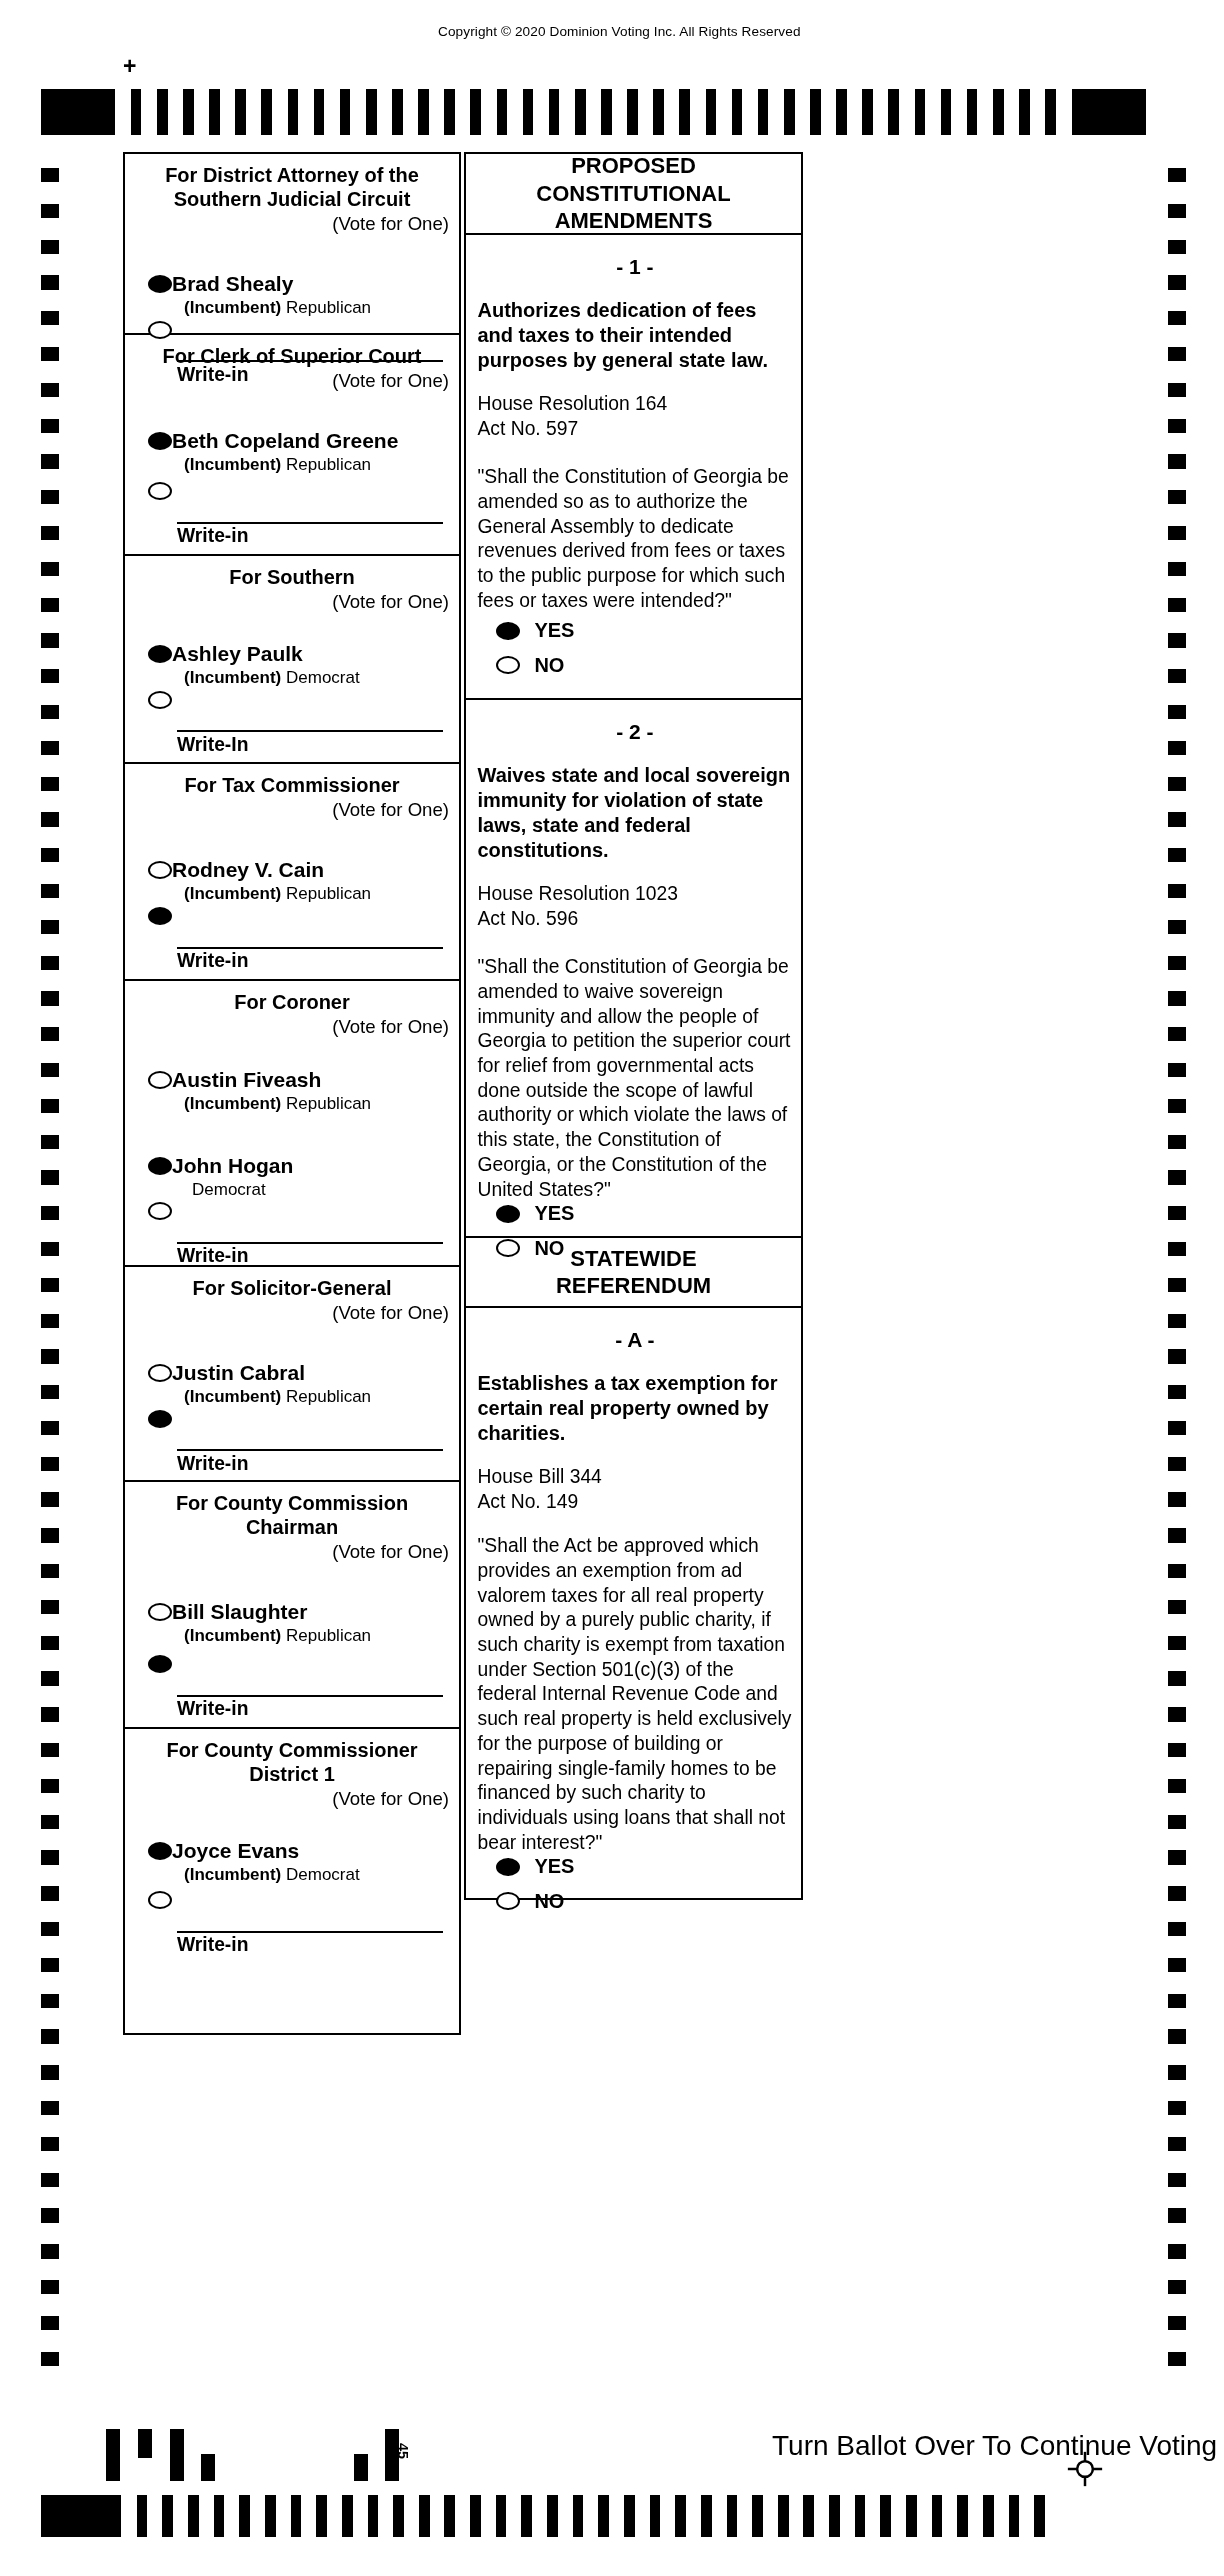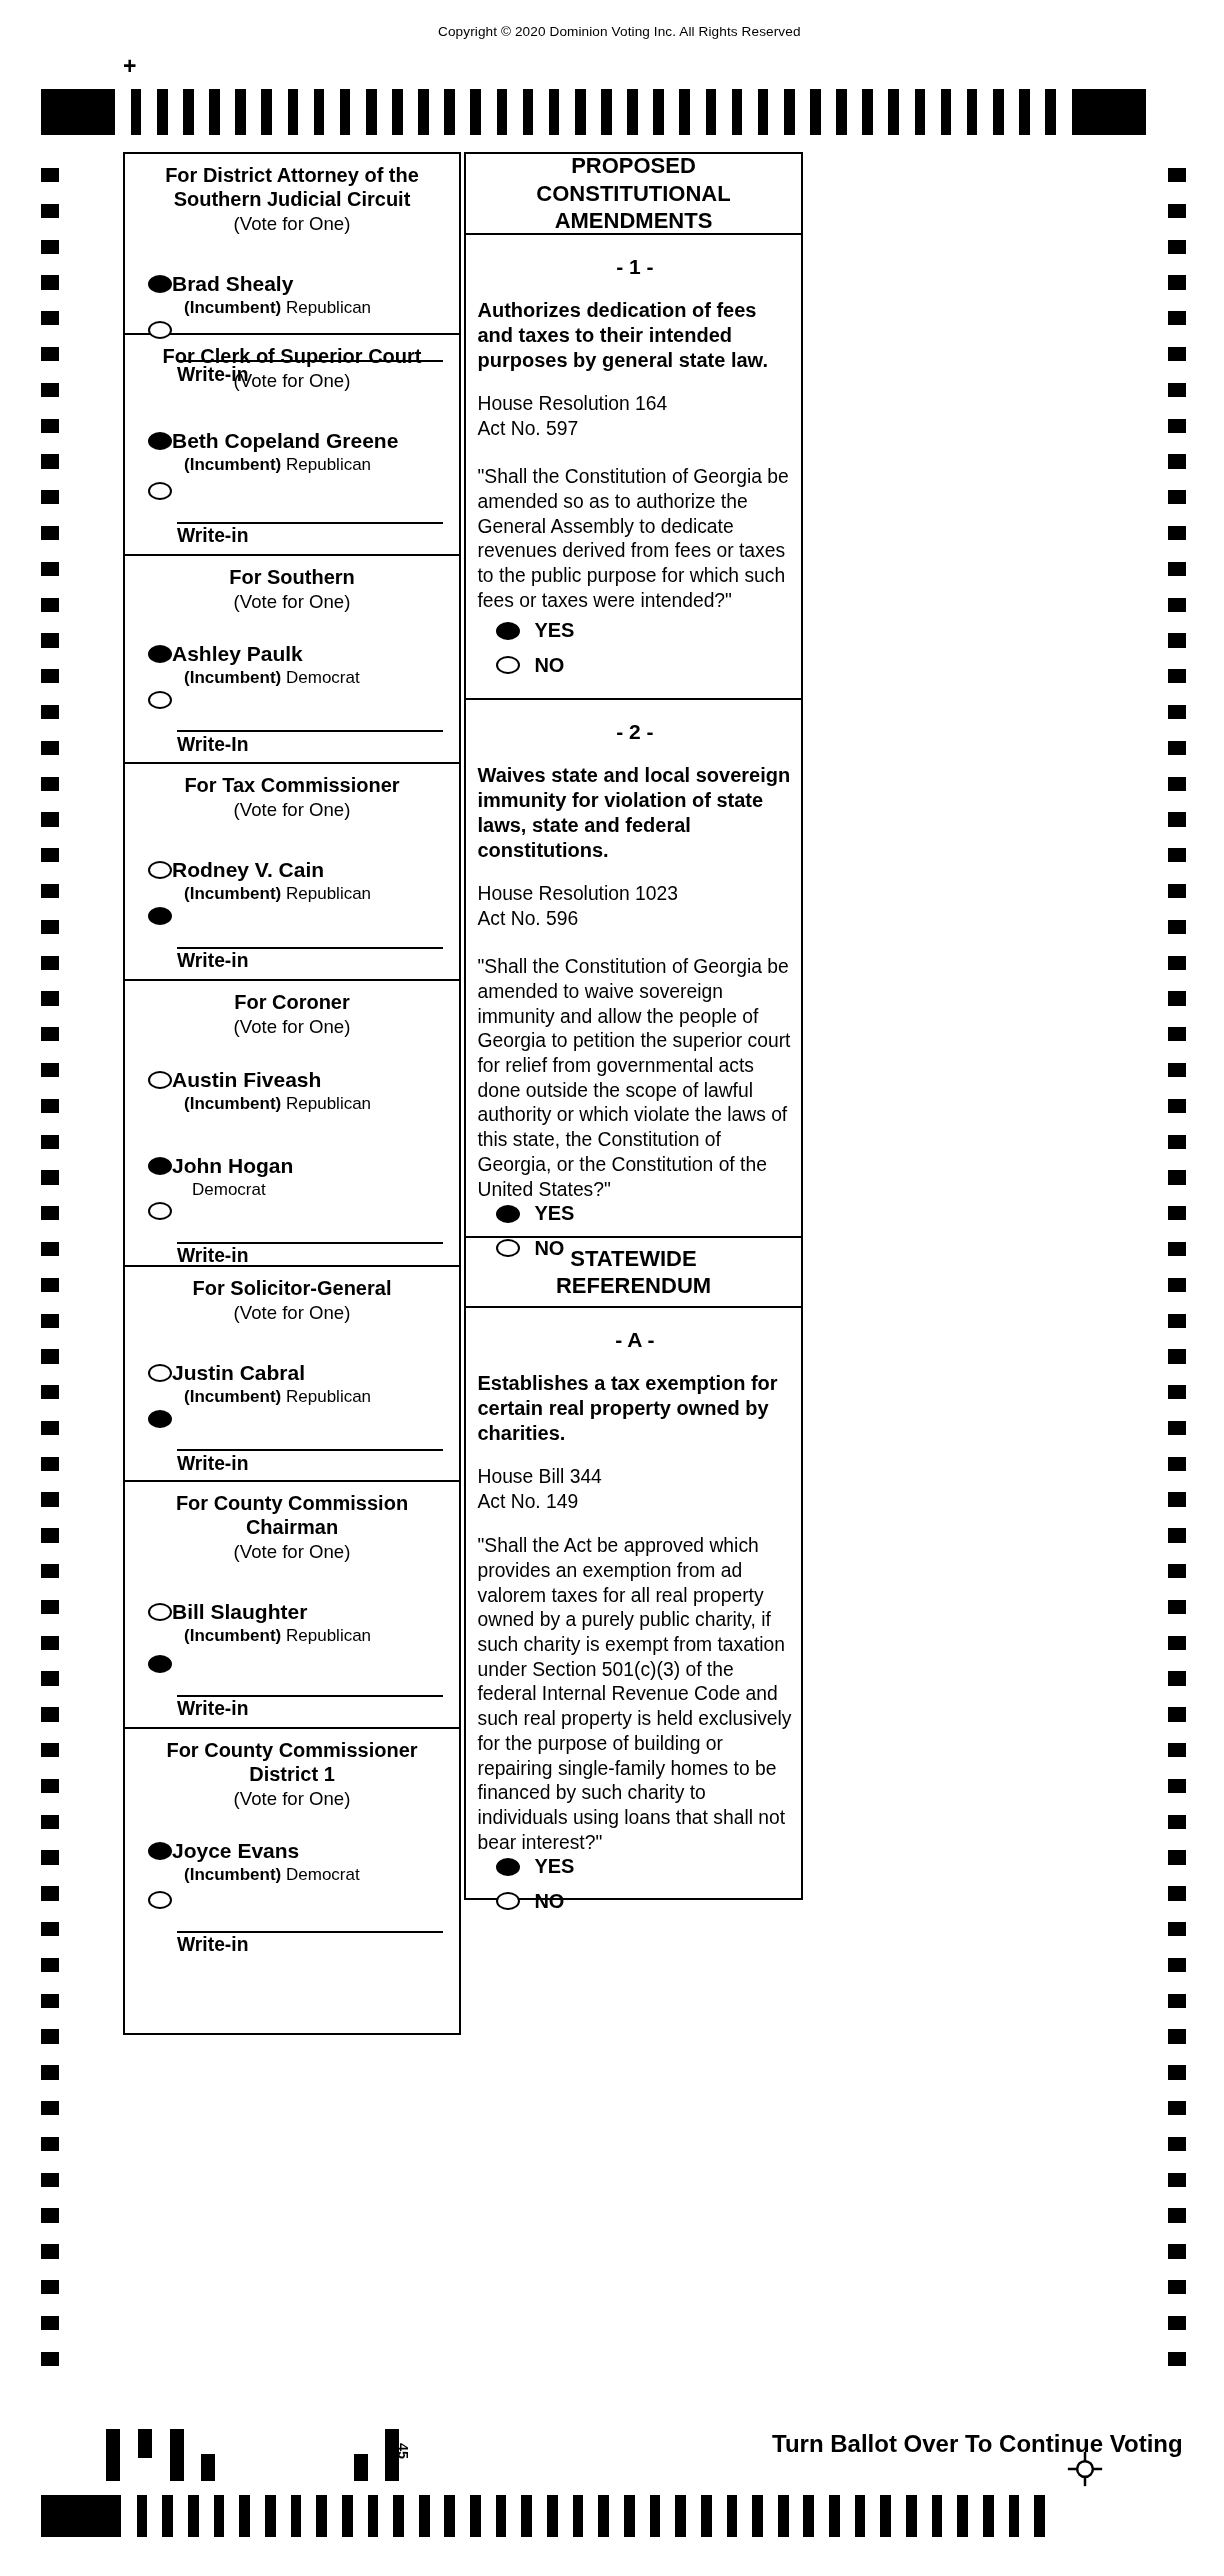--- a/index.html
+++ b/index.html
@@ -19,21 +19,21 @@
   .plus-mark{position:absolute;left:123px;top:53px;font-size:23px;font-weight:bold;}
   .copyright{position:absolute;left:438px;top:24px;font-size:13.6px;letter-spacing:0.1px;}
   
   .colbox{position:absolute;top:152px;border:2.1px solid #000;box-sizing:border-box;display:flex;flex-direction:column;background:#fff;}
   .col-left{left:123px;width:338px;height:1883px;}
   .col-right{left:464px;width:339px;height:1748px;}
   .contest{border-bottom:2.1px solid #000;box-sizing:border-box;display:flex;flex-direction:column;
            padding:8.6px 10px 5.7px 10px;flex:none;}
   .contest:last-child{border-bottom:none;}
   .contest-title{font-weight:bold;font-size:20px;line-height:1.2;text-align:center;max-width:295px;margin:0 auto;}
-  .vote-for{font-size:18.6px;text-align:center;margin-top:2.9px;}
+  .vote-for{font-size:18.6px;text-align:right;margin-top:2.9px;}
   .cand{display:flex;align-items:flex-start;margin:37px 0 0 13px;}
   .cand.second{margin-top:40px;}
   .oval{width:24px;height:18px;border:2.1px solid #000;border-radius:50%;box-sizing:border-box;flex:none;margin-top:2.9px;background:#fff;}
   .oval[data-filled="true"]{background:#000;border-color:#000;}
   .cand-name{font-weight:bold;font-size:21px;line-height:1.1;}
   .cand-detail{font-size:17px;margin:2.9px 0 0 49px;line-height:1.15;}
   .cand-detail .inc{font-weight:bold;}
   .writein{margin-top:auto;}
   .writein .oval{margin-left:13px;}
   .writein-line{border-top:2.1px solid #000;margin:21.5px 5.7px 0 42px;}
@@ -48,21 +48,21 @@
   .m-summary{font-weight:bold;font-size:20px;line-height:1.25;}
   .m-refs{font-size:19.3px;line-height:1.3;margin-top:18.6px;}
   .m-question{font-size:19.3px;line-height:1.28;margin-top:24px;}
   .choice{display:flex;align-items:center;gap:14.3px;margin:0 0 10px 18.6px;}
   .choice:first-of-type{margin-top:auto;}
   .choice .oval{margin-top:0;}
   .choice-label{font-weight:bold;font-size:20px;}
   .choices{margin-top:auto;}
   .choices .choice{margin:0 0 11.5px 18.6px;}
   
-  .turn-over{position:absolute;left:772px;top:2430px;font-weight:bold;font-size:24px;}
+  .turn-over{position:absolute;left:772px;top:2430px;font-weight:normal;font-size:28px;}
   .stub-num{position:absolute;left:395px;top:2443px;font-size:14.3px;font-weight:bold;transform:rotate(90deg);transform-origin:center;}
   .crosshair{position:absolute;left:1065px;top:2449px;}
   .bc-bar{position:absolute;background:#000;}
 </style>
 </head>
 <body>
 
 <div class="page">
 
   <div class="copyright">Copyright © 2020 Dominion Voting Inc. All Rights Reserved</div>

